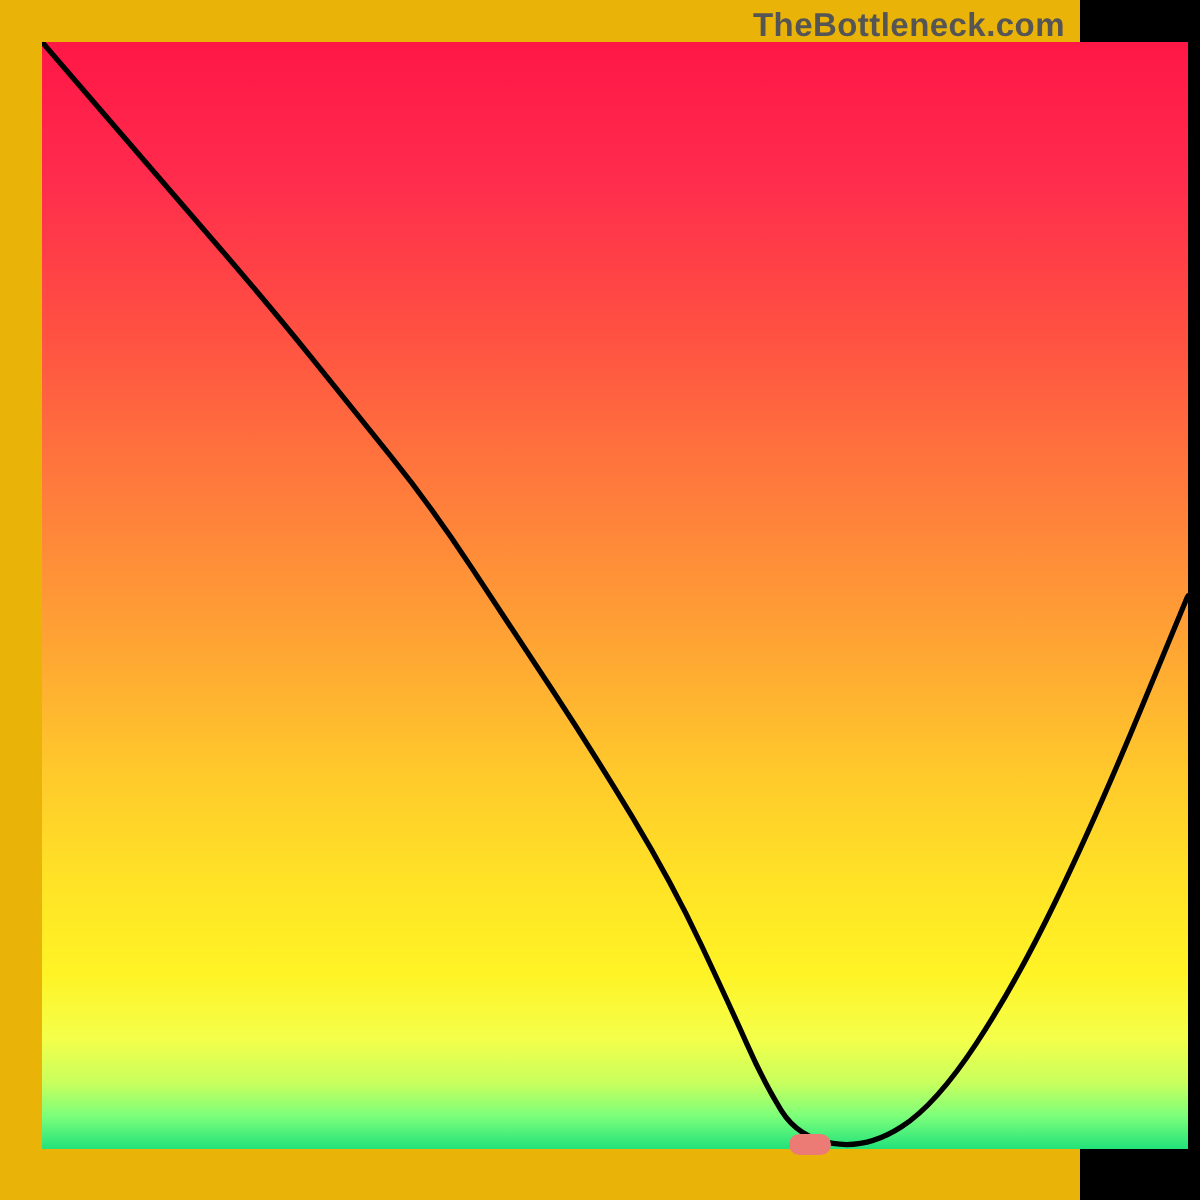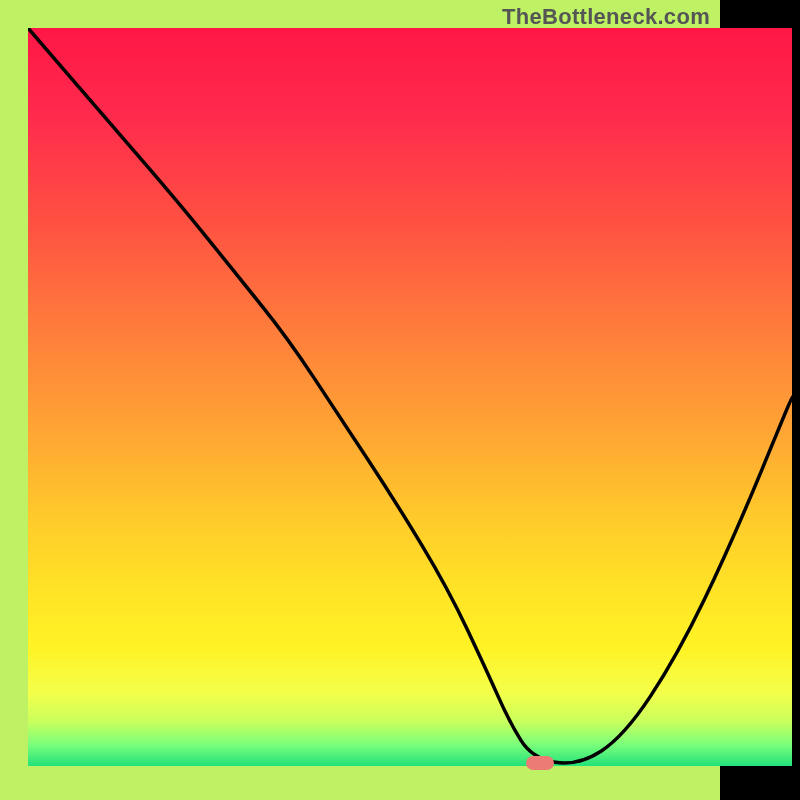--- a/index.html
+++ b/index.html
@@ -8,21 +8,21 @@
     width: 800px;
     height: 800px;
     background: #000;
     overflow: hidden;
     font-family: Arial, Helvetica, sans-serif;
   }
   .frame {
     position: relative;
     width: 720px;
     height: 800px;
-    background: #bef264;
+    background: #eab308;
     text-align: right;
   }
   .watermark {
     position: absolute;
     top: 4px;
     right: 10px;
     color: #555;
     font-size: 22px;
     font-weight: 600;
     letter-spacing: 0.3px;

